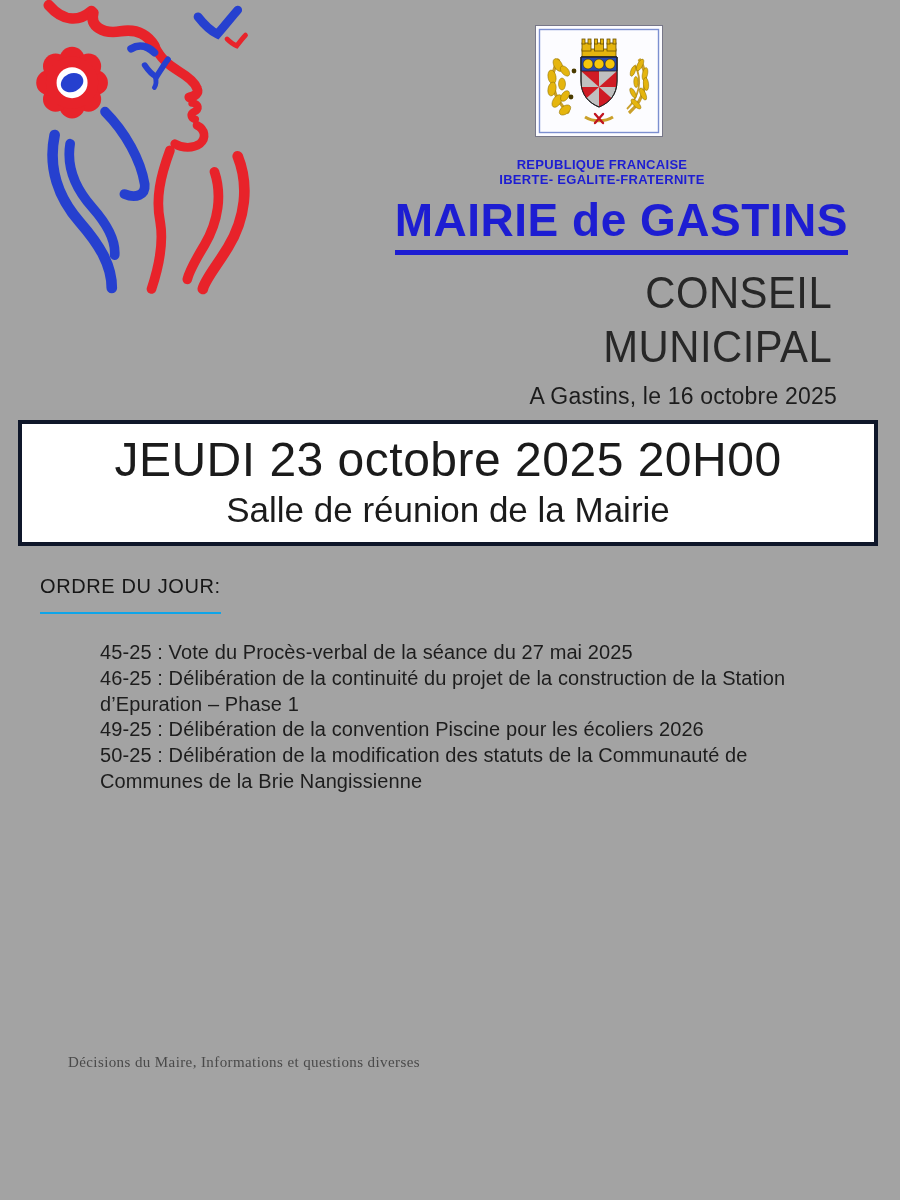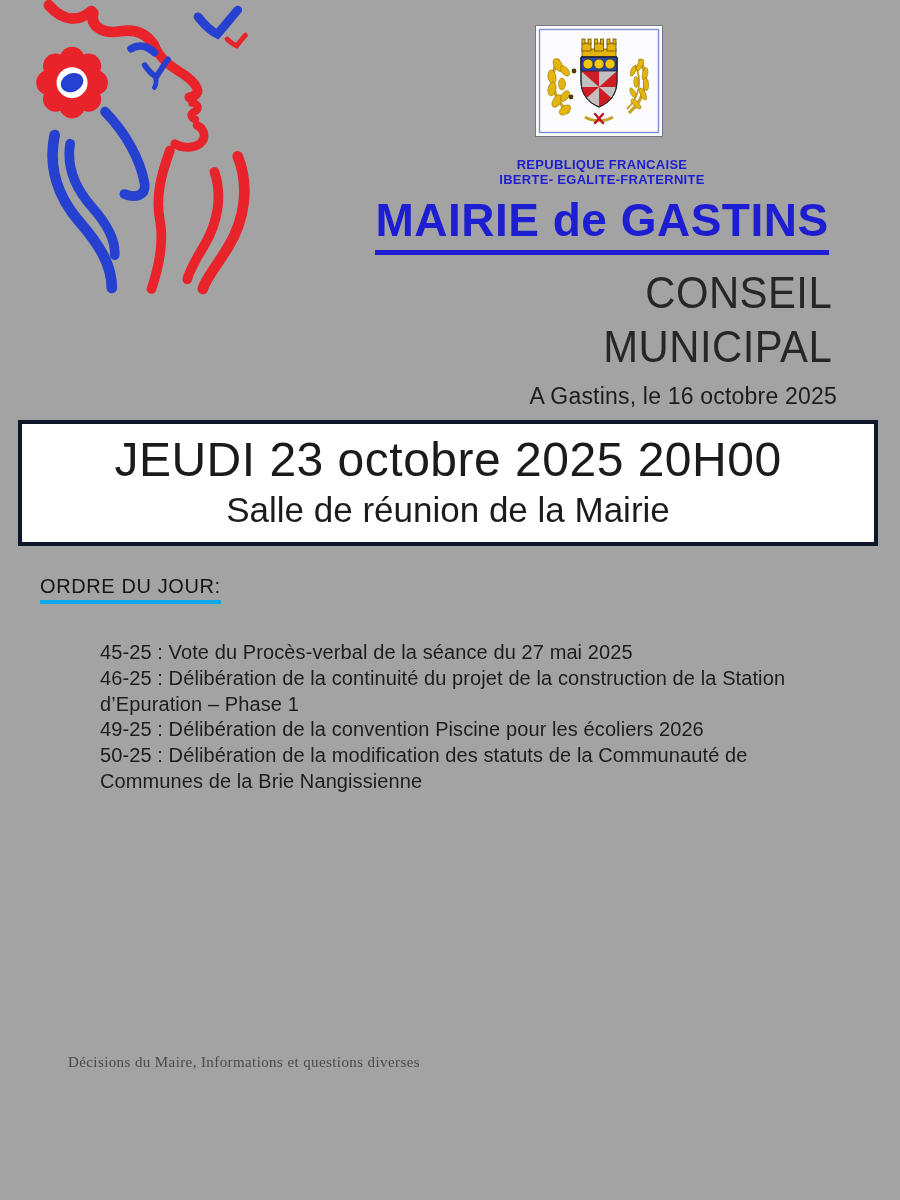--- a/index.html
+++ b/index.html
@@ -42,21 +42,21 @@
     font-size: 13px;
     font-weight: bold;
     line-height: 15px;
     letter-spacing: 0.3px;
   }
   .mairie-wrap {
     position: absolute;
     left: 356px;
     top: 193px;
     width: 492px;
-    text-align: center;
+    text-align: right;
   }
   .mairie-title {
     display: inline-block;
     color: #1d1dd2;
     font-size: 46px;
     font-weight: bold;
     letter-spacing: 0.5px;
     border-bottom: 5px solid #1d1dd2;
     padding-bottom: 3px;
     white-space: nowrap;
@@ -115,22 +115,22 @@
   .agenda-heading-wrap {
     position: absolute;
     left: 40px;
     top: 575px;
   }
   .agenda-heading {
     display: inline-block;
     color: #161616;
     font-size: 20px;
     letter-spacing: 0.6px;
-    border-bottom: 4px solid #0ea5e9;
-    padding-bottom: 2px;
+    border-bottom: 2px solid #0ea5e9;
+    padding-bottom: 14px;
   }
   .agenda-lines {
     position: absolute;
     left: 100px;
     top: 640px;
     width: 720px;
     color: #1d1d1d;
     font-size: 20px;
     line-height: 25.8px;
     letter-spacing: 0.1px;

